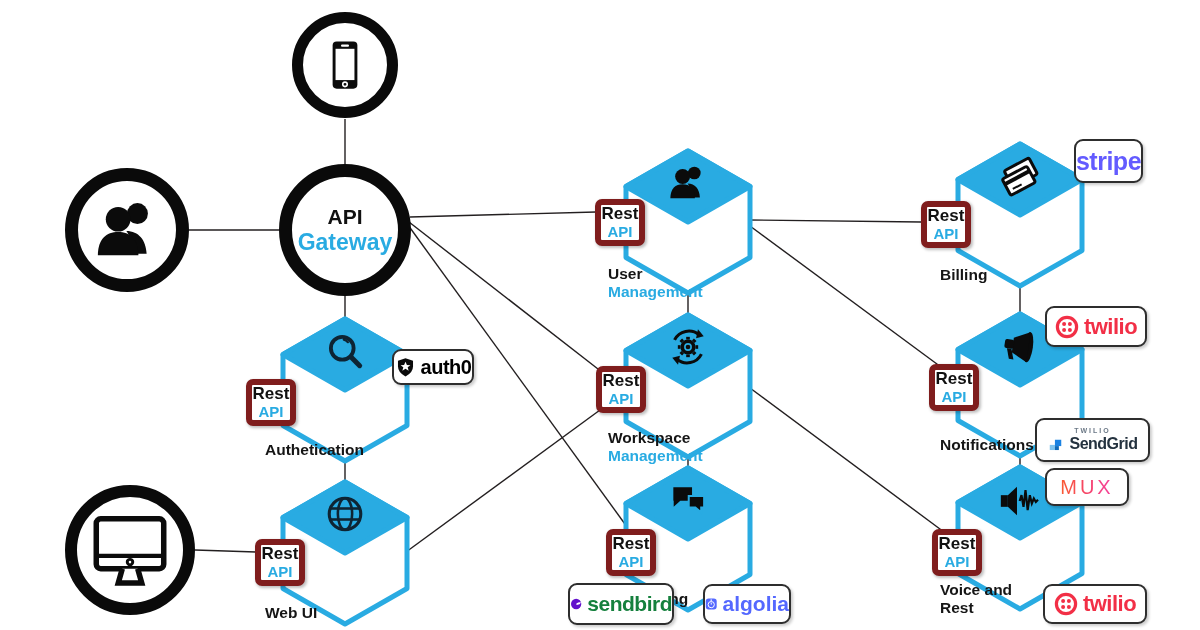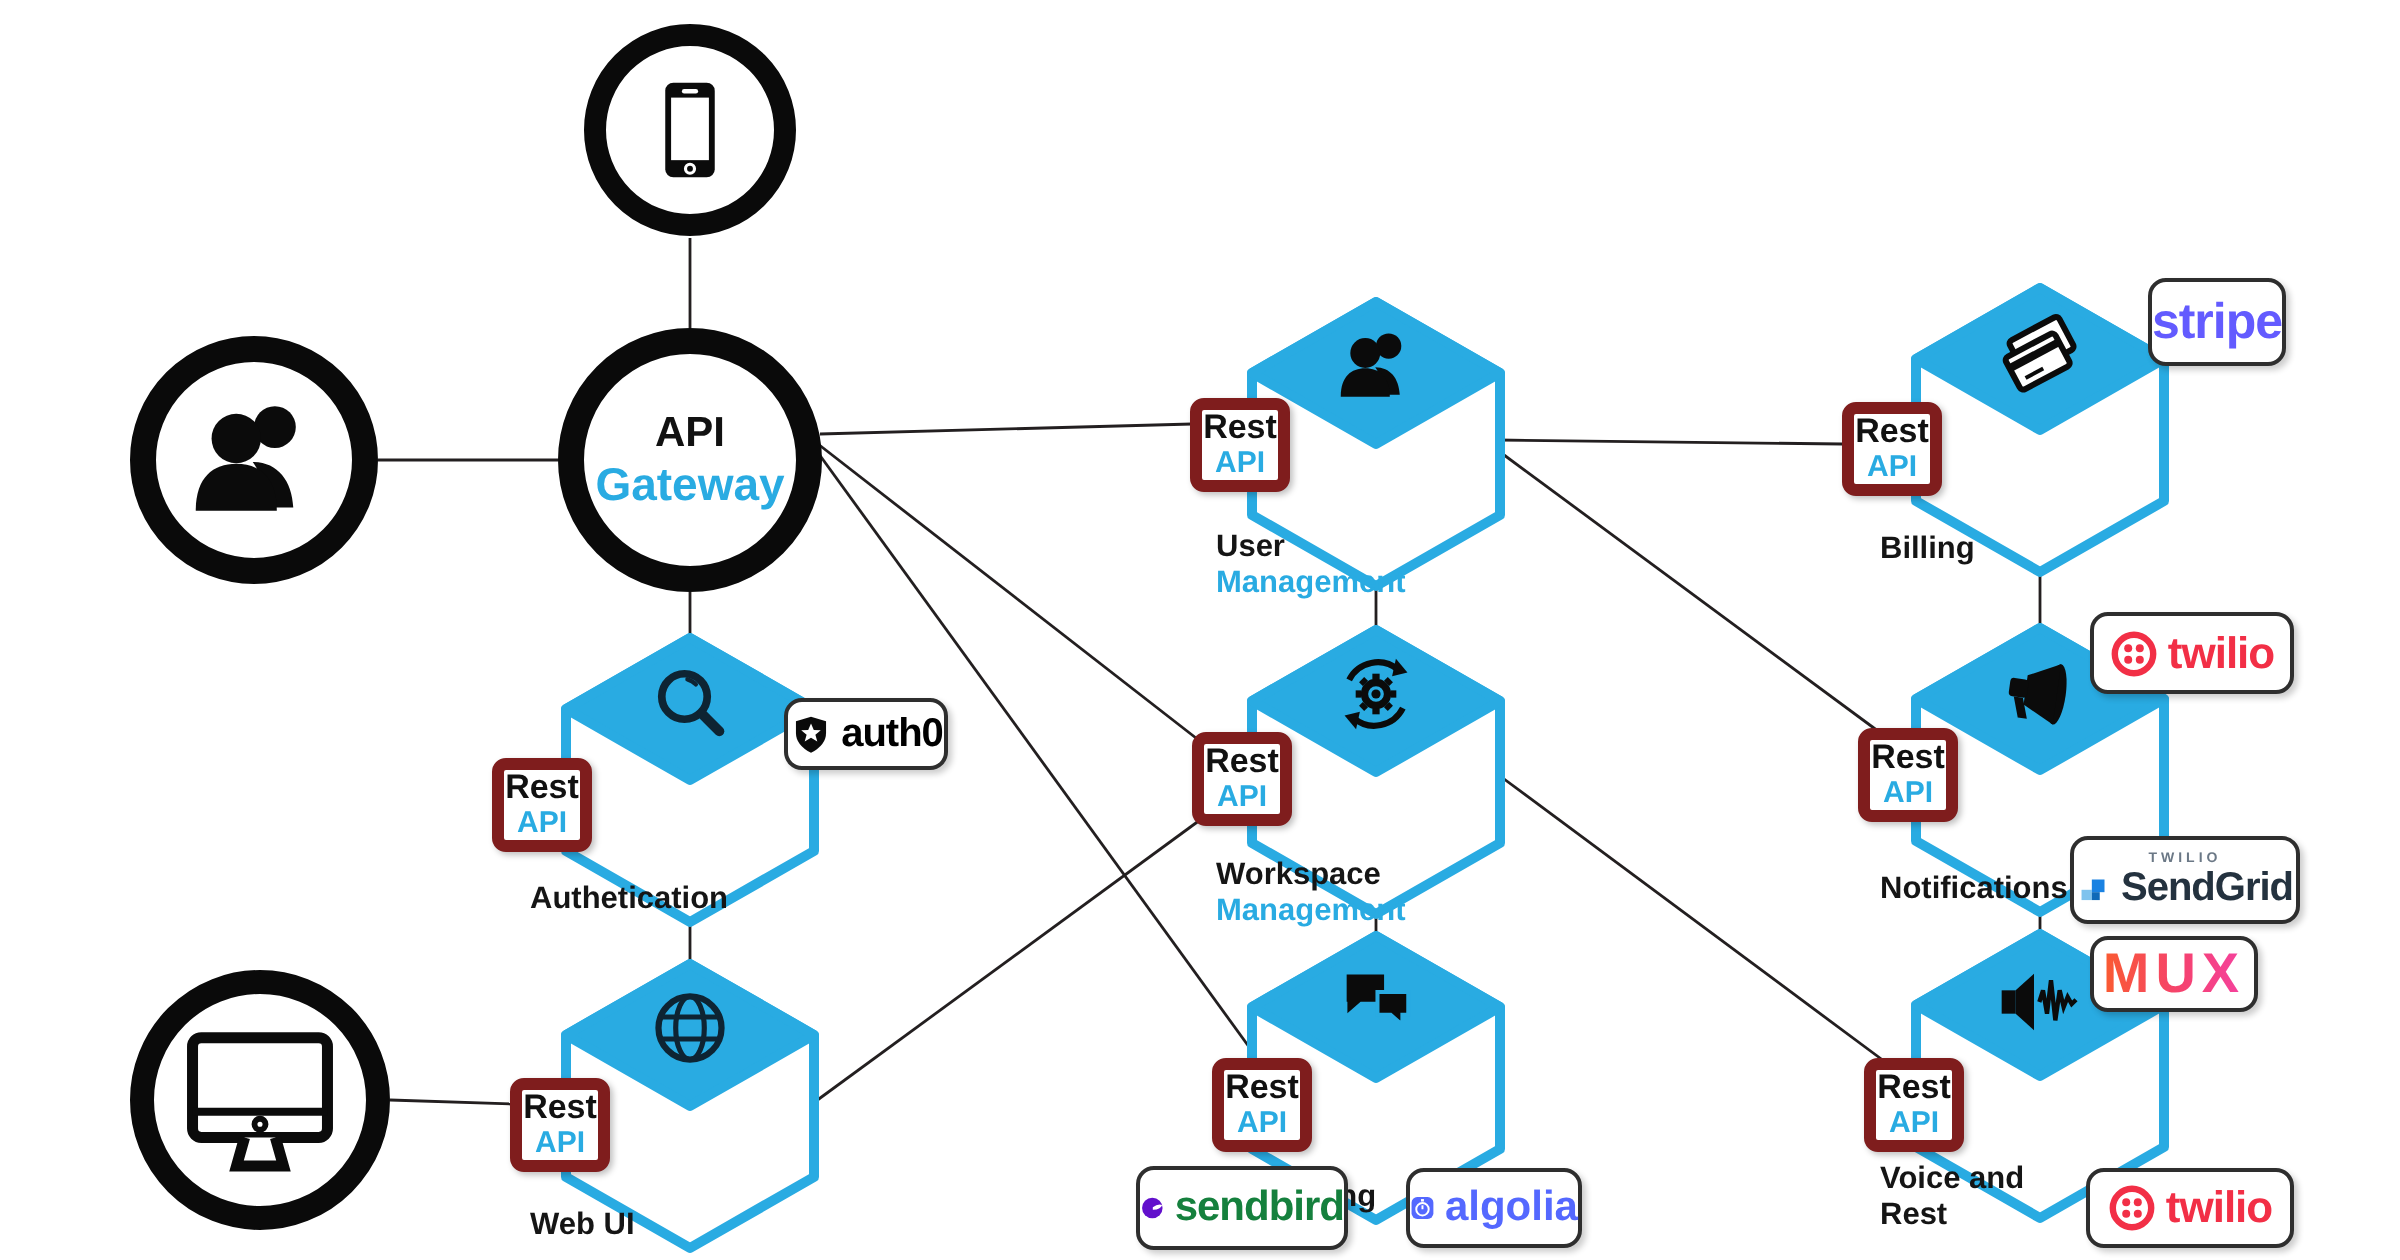--- a/index.html
+++ b/index.html
@@ -31,30 +31,30 @@
         line-height:1.08;z-index:2;}
   .r1{font-size:17px;font-weight:800;color:#111;}
   .r2{font-size:15px;font-weight:800;color:#29ABE2;}
 
   
   .logo{position:absolute;box-sizing:border-box;background:#fff;border:2px solid #2e2e2e;
         border-radius:9px;box-shadow:2px 2px 3px rgba(0,0,0,.2);
         display:flex;align-items:center;justify-content:center;gap:5px;z-index:3;}
   .stripe-text{color:#635BFF;font-weight:700;font-size:25px;letter-spacing:-.5px;}
   .twilio-text{color:#F22F46;font-weight:800;font-size:22px;letter-spacing:-.5px;}
-  .mux-text{font-size:28px;font-weight:700;letter-spacing:3px;
+  .mux-text{font-size:20px;font-weight:400;letter-spacing:3px;
             background:linear-gradient(90deg,#FA5B30,#F5426F 55%,#F542A0);
             -webkit-background-clip:text;background-clip:text;color:transparent;}
   .sb-text{color:#15803d;font-weight:800;font-size:21px;letter-spacing:-.5px;}
   .al-text{color:#5468FF;font-weight:600;font-size:21px;}
   .a0-text{color:#000;font-weight:700;font-size:20px;letter-spacing:-.5px;}
   .sg-col{display:flex;flex-direction:column;align-items:center;line-height:1;}
   .sg-super{font-size:7px;font-weight:700;letter-spacing:2px;color:#6b7886;margin-bottom:1px;}
   .sg-row{display:flex;align-items:center;gap:3px;}
-  .sg-text{font-size:20px;font-weight:700;color:#24323F;letter-spacing:-.5px;}
+  .sg-text{font-size:16px;font-weight:700;color:#24323F;letter-spacing:-.5px;}
 </style>
 </head>
 <body>
 
 <svg width="0" height="0" style="position:absolute" aria-hidden="true">
   <defs>
     <symbol id="icon-phone" viewBox="0 0 24 24">
       <rect x="6.5" y="1.5" width="11" height="21" rx="1.8" fill="#0b0b0b"></rect>
       <rect x="7.8" y="4.8" width="8.4" height="13.9" fill="#fff"></rect>
       <rect x="10.2" y="2.9" width="3.6" height="1" rx=".5" fill="#fff"></rect>

